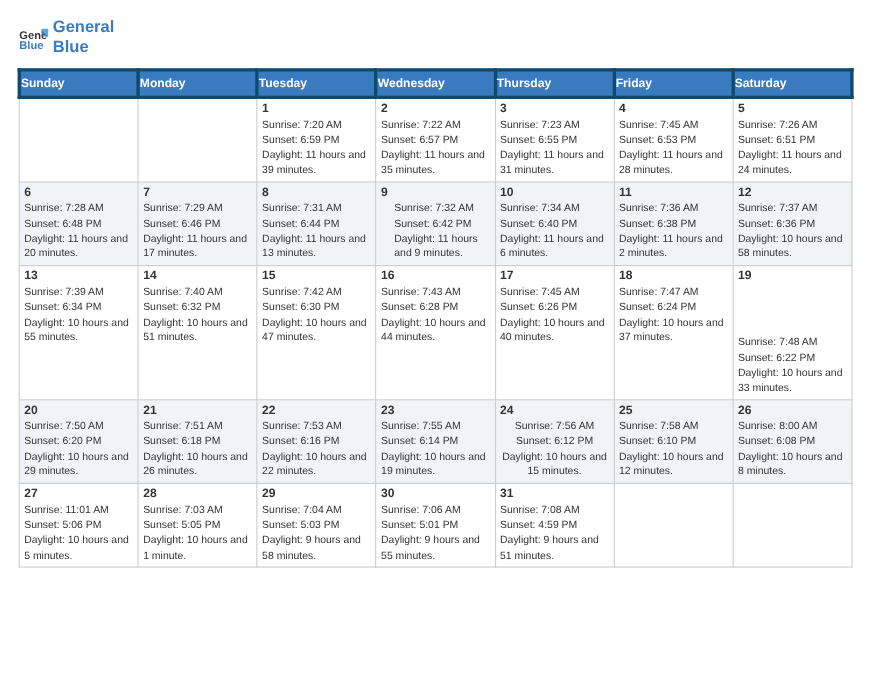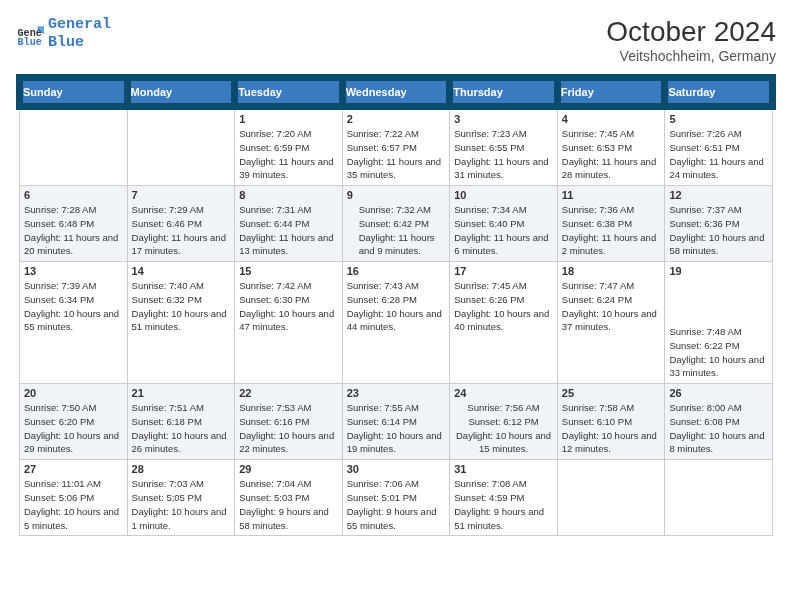--- a/index.html
+++ b/index.html
@@ -19,21 +19,20 @@
     .header {
       display: flex;
       justify-content: space-between;
       align-items: flex-start;
       margin-bottom: 10px;
     }
     .logo {
       display: flex;
       align-items: center;
       gap: 4px;
-      font-family: Liberation Mono, monospace;
     }
     .logo-text {
       font-size: 15px;
       font-weight: bold;
       color: #333;
       line-height: 1.2;
     }
     .logo-text span {
       color: #3a7abf;
     }
@@ -58,21 +57,21 @@
       width: 100%;
       border-collapse: collapse;
       table-layout: fixed;
     }
     thead tr th {
       background: #3a7abf;
       color: #fff;
       font-size: 11px;
       font-weight: bold;
       padding: 5px 0;
-      border: 7px solid #0c4a6e;
+      border: 3px solid #0c4a6e;
       text-align: left;
     }
     tbody tr td {
       border: 1px solid #ccc;
       vertical-align: top;
       padding: 3px 4px;
       font-size: 9.5px;
       color: #333;
       height: 76px;
       background: #fff;
@@ -102,24 +101,20 @@
         <polygon points="28,8 36,18 28,14" fill="#3a7abf"></polygon>
         <polygon points="28,8 36,8 36,18" fill="#5aaae0"></polygon>
       </svg>
       <div>
         <div class="logo-text">
           <span>General</span><br>
           <span style="color:#3a7abf">Blue</span>
         </div>
       </div>
     </div>
-    <div class="title-block">
-      <h1>October 2024</h1>
-      <h2>Veitshochheim, Germany</h2>
-    </div>
   </div>
 
   <table>
     <thead>
       <tr id="header-row">
       <th>Sunday</th>
           <th>Monday</th>
           <th>Tuesday</th>
           <th>Wednesday</th>
           <th>Thursday</th>

